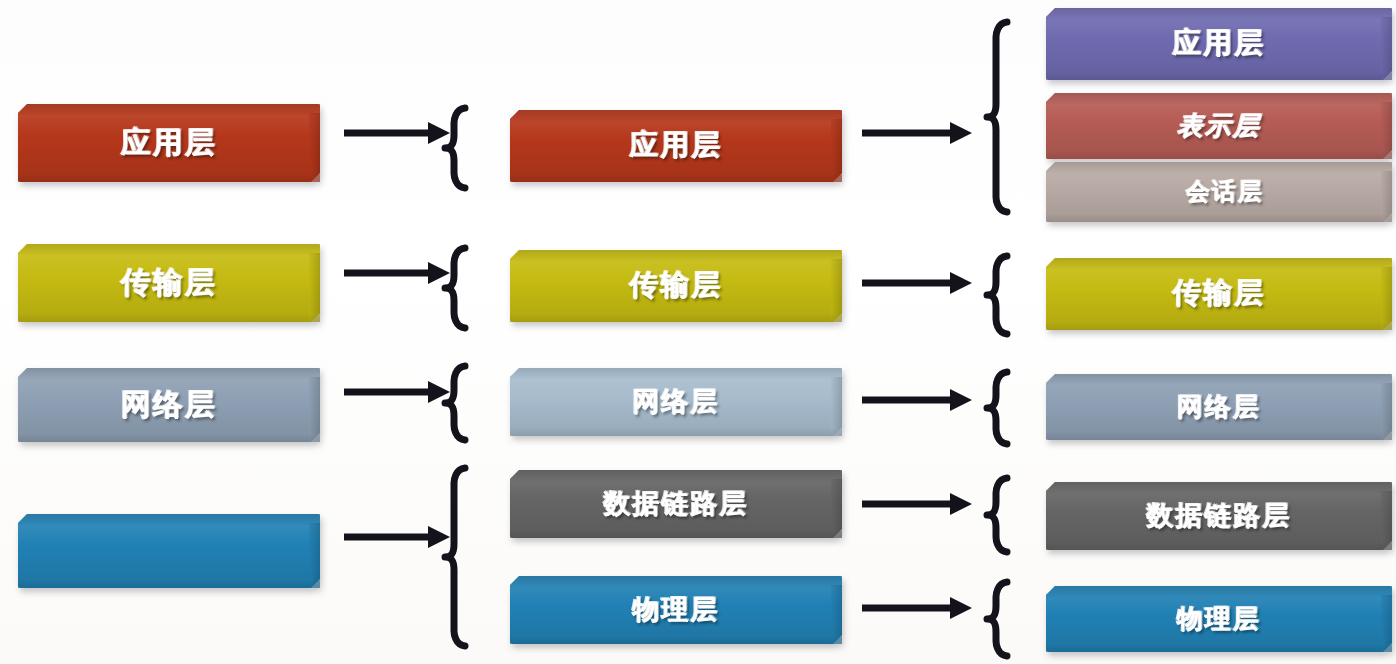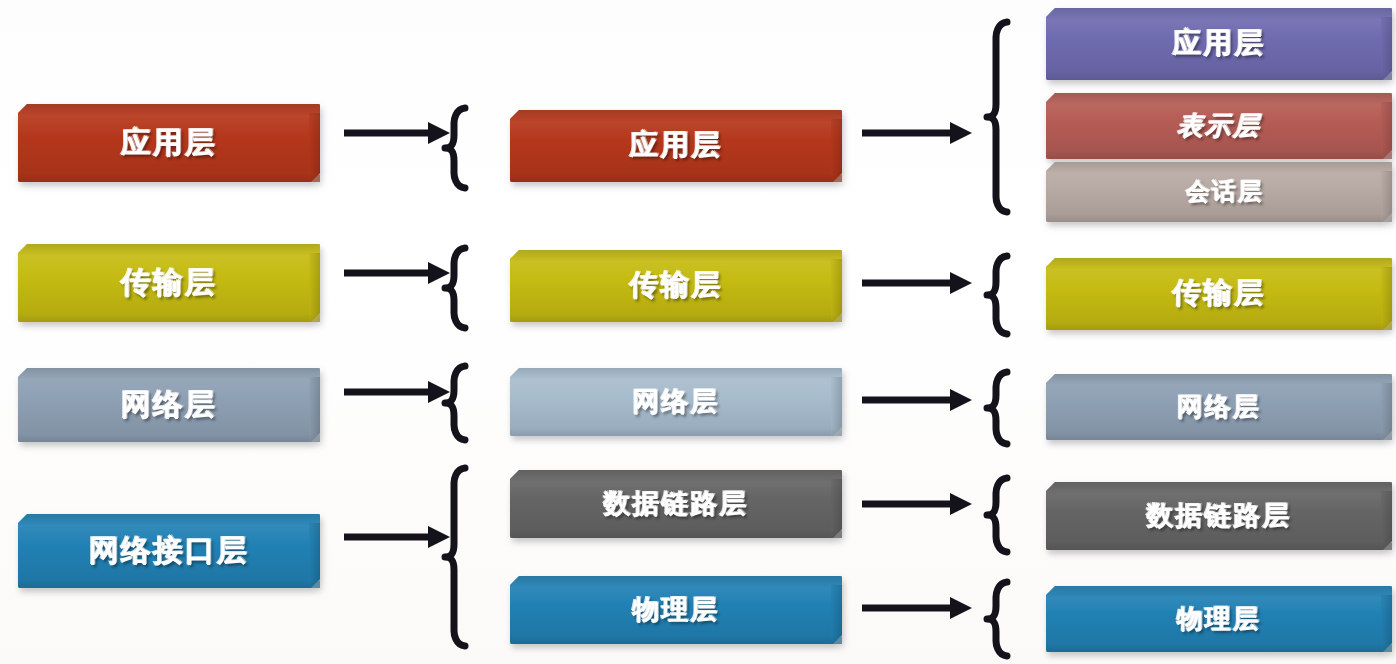--- a/index.html
+++ b/index.html
@@ -78,21 +78,20 @@
       <div class="bevel" style="background: linear-gradient(rgb(111, 125, 140) 0%, rgb(148, 165, 184) 100%);"></div>
       <div class="edge-r" style="background: linear-gradient(90deg, rgb(139, 157, 176) 0%, rgb(94, 106, 119) 100%);"></div>
       <div class="edge-b" style="background: linear-gradient(rgb(125, 141, 158) 0%, rgb(99, 112, 126) 100%);"></div>
       <span class="lbl" style="font-size: 30px;">网络层</span>
     </div>
     <div class="box shadow" style="left: 18px; top: 514px; width: 302px; height: 74px;">
       <div class="face" style="background: linear-gradient(rgb(60, 144, 189) 0%, rgb(33, 129, 180) 42%, rgb(30, 116, 162) 100%);"></div>
       <div class="bevel" style="background: linear-gradient(rgb(26, 101, 140) 0%, rgb(44, 135, 184) 100%);"></div>
       <div class="edge-r" style="background: linear-gradient(90deg, rgb(32, 126, 176) 0%, rgb(22, 85, 119) 100%);"></div>
       <div class="edge-b" style="background: linear-gradient(rgb(29, 114, 158) 0%, rgb(23, 90, 126) 100%);"></div>
-      <span class="lbl" style="font-size: 30px;">网络接口层</span>
     </div>
     <div class="box shadow" style="left: 510px; top: 110px; width: 332px; height: 72px;">
       <div class="face" style="background: linear-gradient(rgb(190, 79, 54) 0%, rgb(181, 55, 27) 42%, rgb(163, 50, 24) 100%);"></div>
       <div class="bevel" style="background: linear-gradient(rgb(141, 43, 21) 0%, rgb(185, 65, 38) 100%);"></div>
       <div class="edge-r" style="background: linear-gradient(90deg, rgb(177, 54, 26) 0%, rgb(119, 36, 18) 100%);"></div>
       <div class="edge-b" style="background: linear-gradient(rgb(159, 48, 24) 0%, rgb(127, 39, 19) 100%);"></div>
       <span class="lbl" style="font-size: 29px;">应用层</span>
     </div>
     <div class="box shadow" style="left: 510px; top: 250px; width: 332px; height: 72px;">
       <div class="face" style="background: linear-gradient(rgb(204, 195, 46) 0%, rgb(197, 187, 18) 42%, rgb(177, 168, 16) 100%);"></div>

